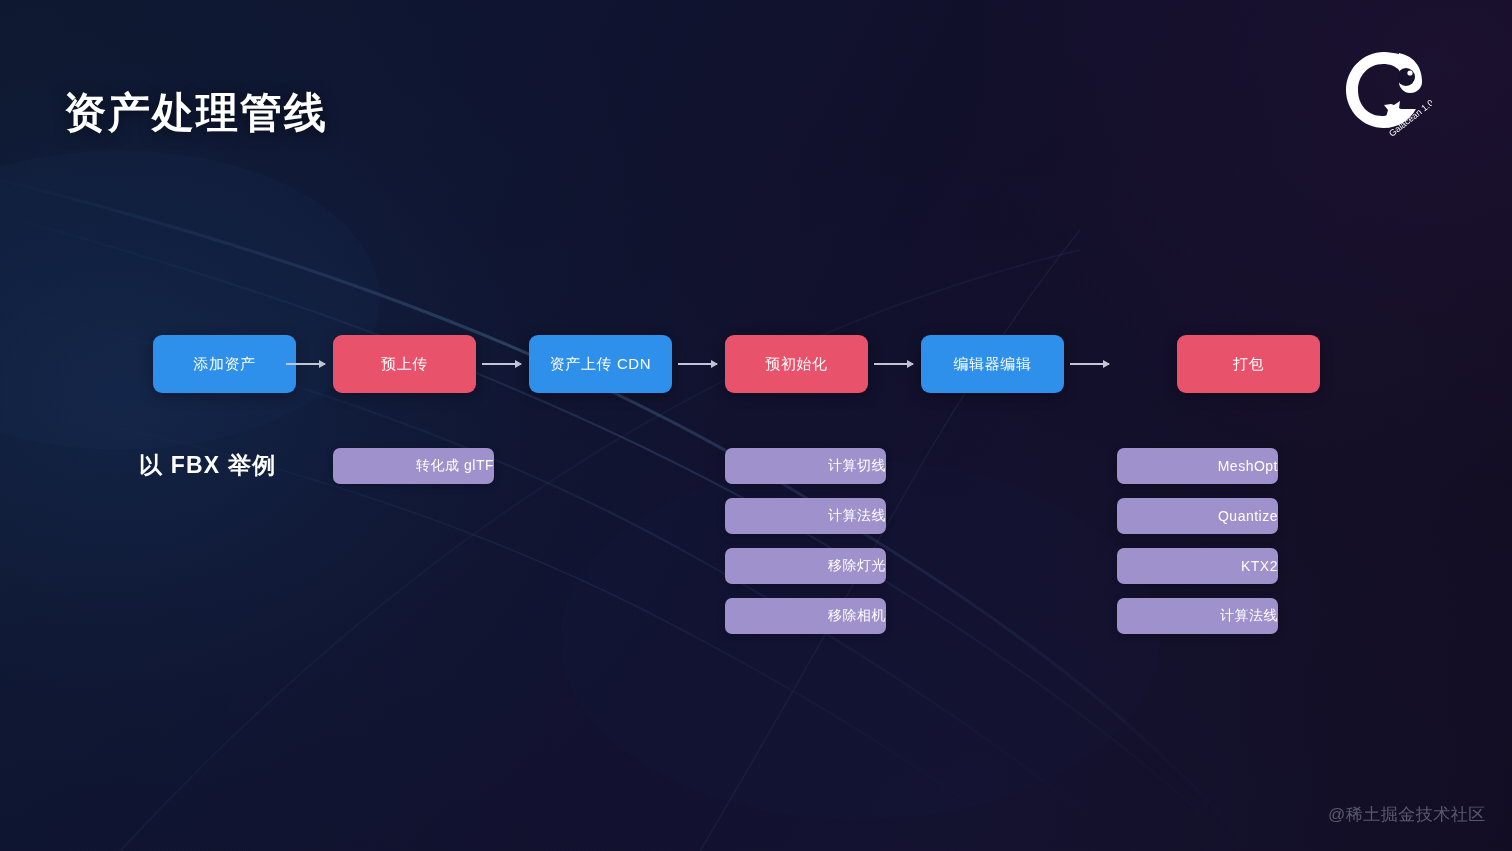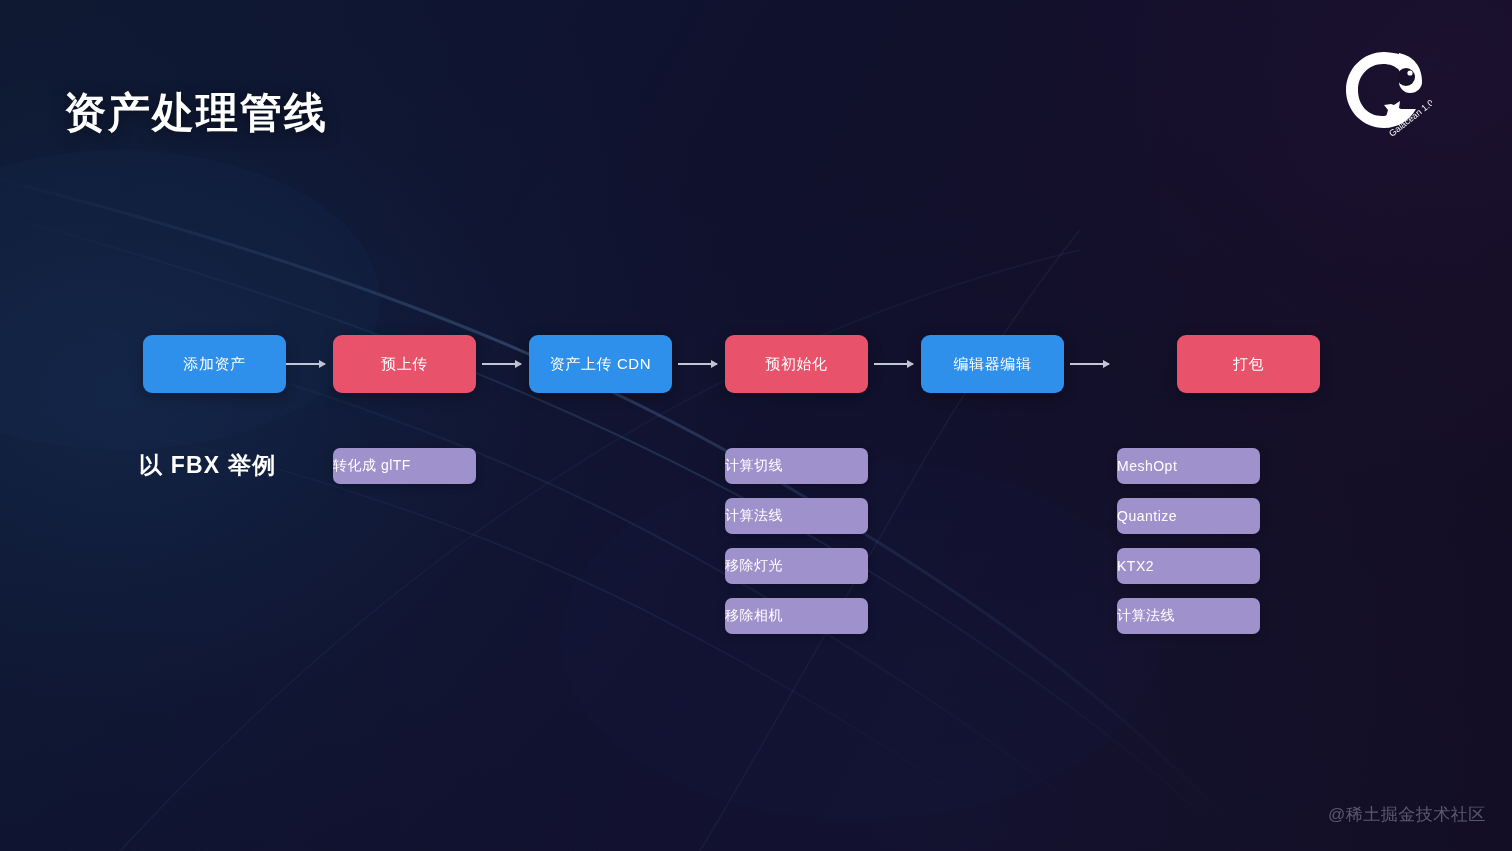--- a/index.html
+++ b/index.html
@@ -73,25 +73,25 @@
   
   #example-label {
     position:absolute; left:139px; top:450px;
     font-size:23px; font-weight:700; color:#ffffff;
     letter-spacing:1.2px; white-space:nowrap;
   }
 
   
   .subcol { position:absolute; top:448px; width:143px; }
   .subbox {
-    width:143px; height:36px;
+    width:161px; height:36px;
     margin-bottom:14px;
     border-radius:7px;
     background:#9f91cc;
-    display:flex; align-items:center; justify-content:flex-start;
+    display:flex; align-items:center; justify-content:flex-end;
     color:#ffffff; font-size:14px; letter-spacing:0.5px;
     box-shadow:0 2px 9px rgba(0,0,0,0.26);
     white-space:nowrap;
   }
   #subcol-0 { left:333px; }
   #subcol-1 { left:725px; }
   #subcol-2 { left:1117px; }
 
   
   #watermark {
@@ -151,21 +151,21 @@
         <path d="M82 52 L88 56 L84 62 L88 68 L81 70 L80 77 L74 73 L68 77 L66 70
                  L60 68 L63 62 L59 56 L66 53 L67 46 Z" fill="#16102c" opacity="0"></path>
         <path d="M58 61 L64 57 L63 64 L69 67 L62 69 L61 76 L56 71 L50 73 L52 66
                  L48 61 L55 60 Z"></path>
       </g>
       <text x="56" y="93" fill="#ffffff" font-size="9" font-family="'Liberation Sans', sans-serif" transform="rotate(-38 56 93)">Galacean 1.0</text>
     </svg>
   </div>
 
   <div id="pipeline">
-      <div class="node blue" style="left: 6px;">
+      <div class="node blue" style="left: 16px;">
         <span>添加资产</span>
       </div>
       <div class="arrow" style="left: 149px; width: 39px;"></div>
       <div class="node red" style="left: 196px;">
         <span>预上传</span>
       </div>
       <div class="arrow" style="left: 345px; width: 39px;"></div>
       <div class="node blue" style="left: 392px;">
         <span>资产上传 CDN</span>
       </div>

